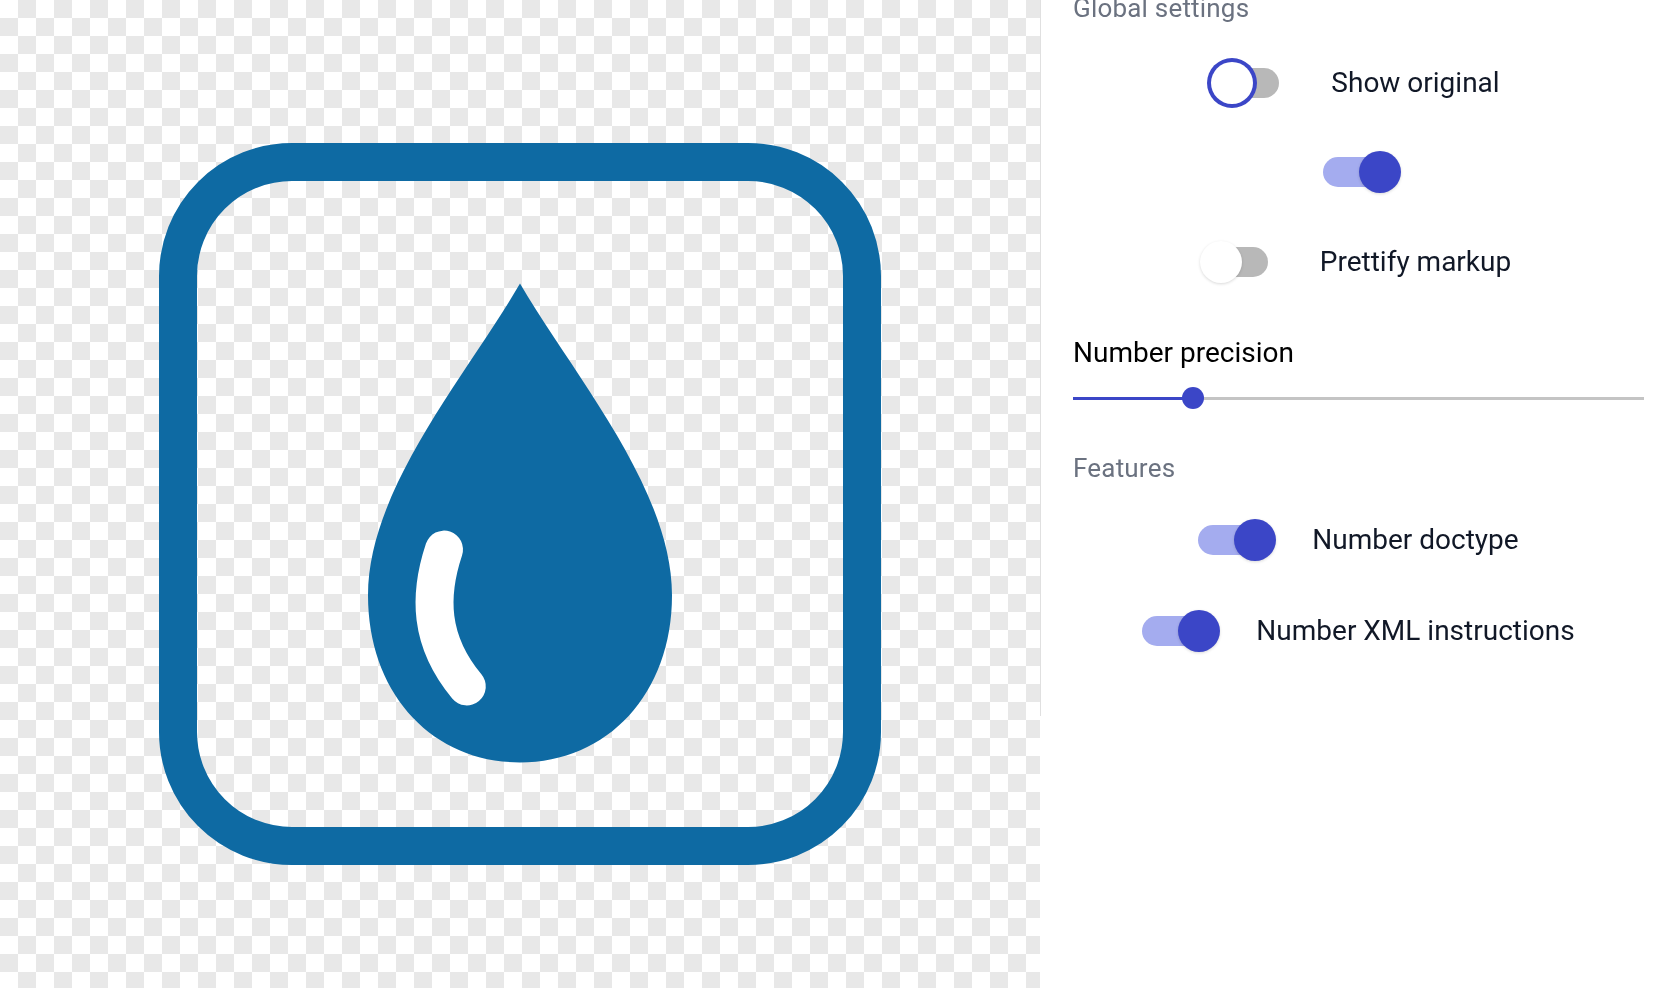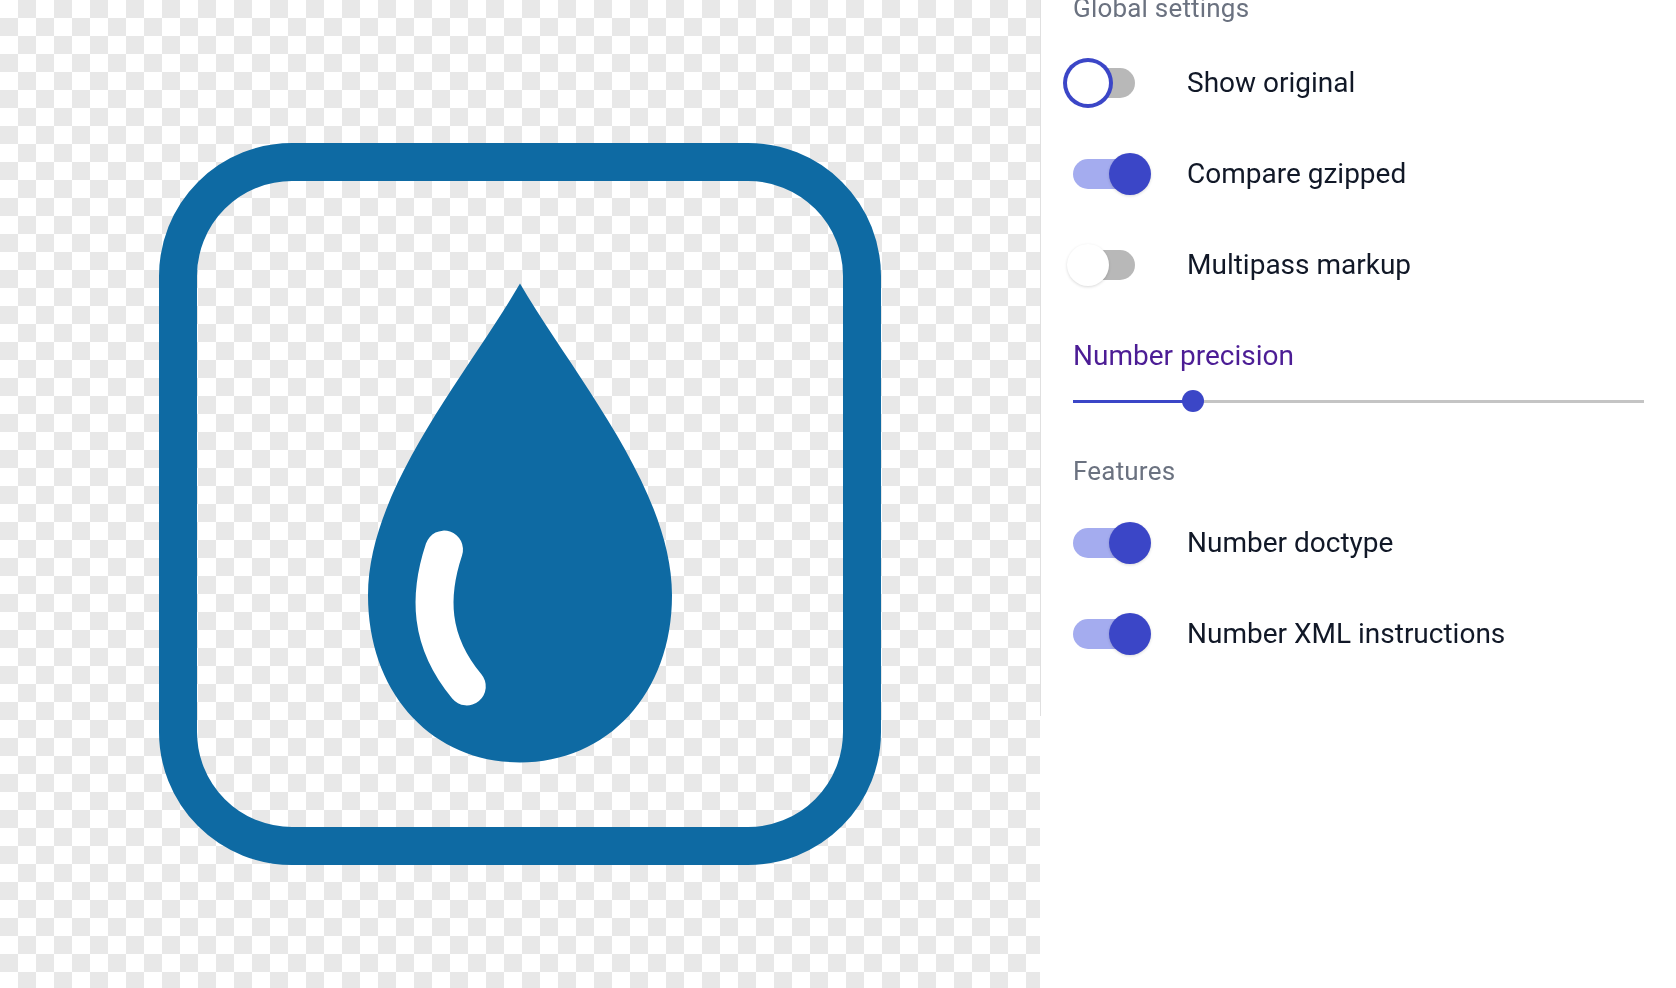--- a/index.html
+++ b/index.html
@@ -68,20 +68,21 @@
       margin-top: 28px;
       margin-bottom: 40px;
       letter-spacing: 0.2px;
     }
 
     .toggle-row {
       display: flex;
       align-items: center;
       margin-bottom: 58px;
       gap: 42px;
+      justify-content: center;
     }
 
     .toggle-row:last-child {
       margin-bottom: 0;
     }
 
     .toggle {
       position: relative;
       width: 72px;
       height: 30px;
@@ -137,21 +138,21 @@
       color: #111827;
       font-weight: 400;
     }
 
     .slider-group {
       margin-bottom: 44px;
     }
 
     .slider-label {
       font-size: 28px;
-      color: #4c1d95;
+      color: #000000;
       font-weight: 400;
       margin-bottom: 18px;
       display: block;
     }
 
     .slider {
       position: relative;
       width: 100%;
       height: 22px;
       cursor: pointer;
@@ -225,29 +226,28 @@
       <div class="toggle-thumb"></div>
     </div>
     <span class="toggle-label">Show original</span>
   </div>
 
   <div class="toggle-row">
     <div class="toggle on">
       <div class="toggle-track"></div>
       <div class="toggle-thumb"></div>
     </div>
-    <span class="toggle-label">Compare gzipped</span>
   </div>
 
   <div class="toggle-row">
     <div class="toggle off">
       <div class="toggle-track"></div>
       <div class="toggle-thumb"></div>
     </div>
-    <span class="toggle-label">Multipass markup</span>
+    <span class="toggle-label">Prettify markup</span>
   </div>
 
 
   <div class="slider-group">
     <span class="slider-label">Number precision</span>
     <div class="slider">
       <div class="slider-track"></div>
       <div class="slider-fill" style="width:21%"></div>
       <div class="slider-thumb" style="left:21%"></div>
     </div>

